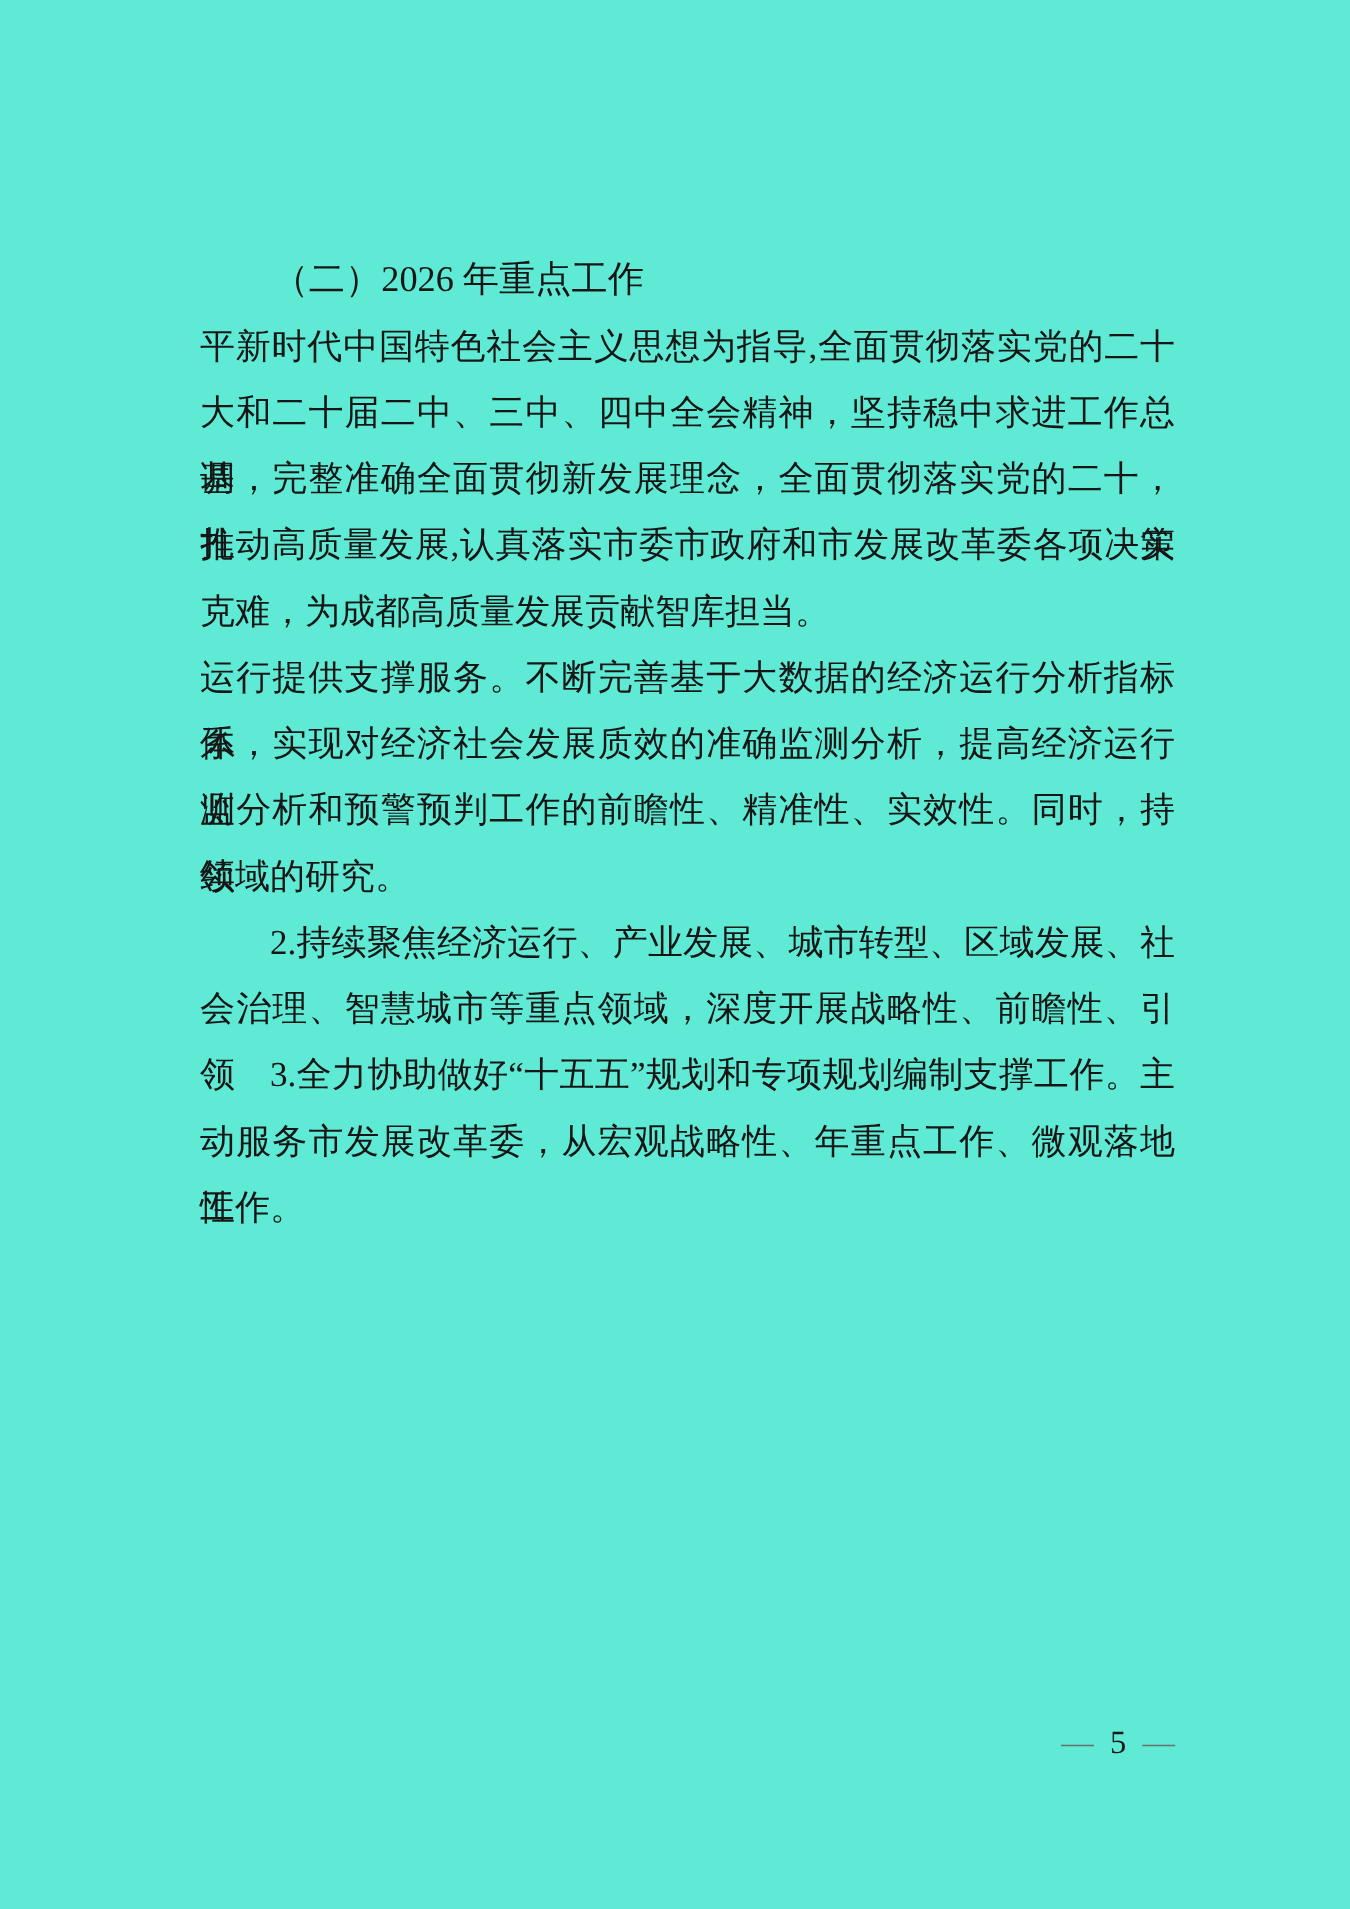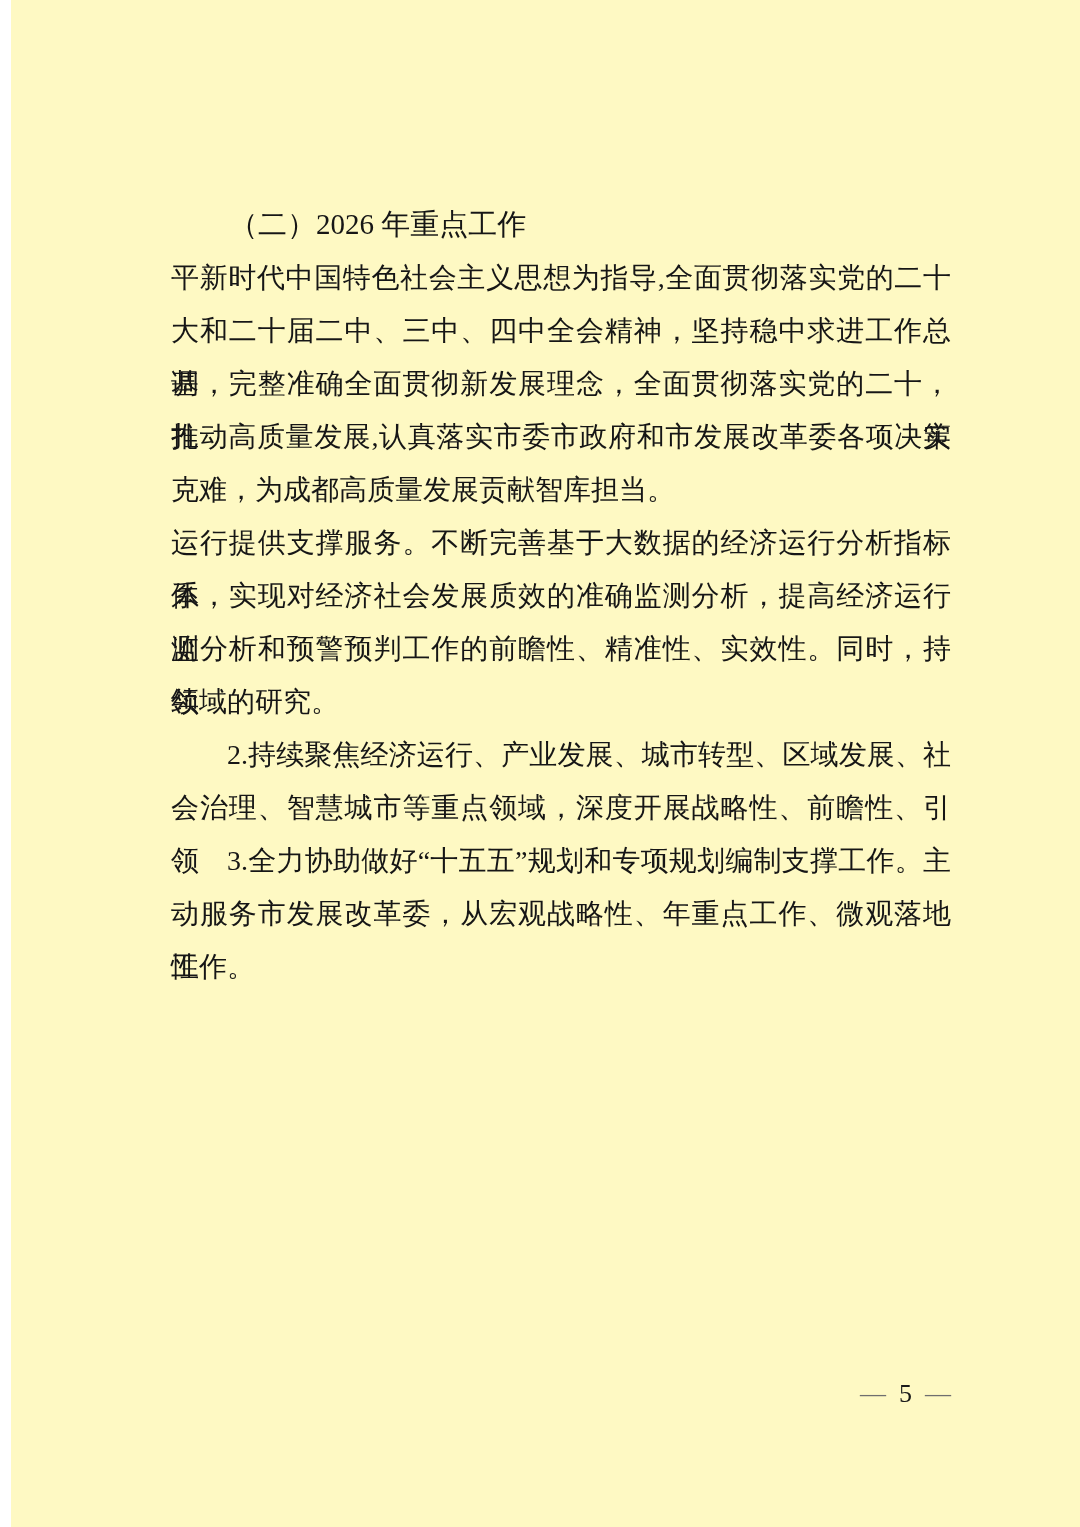--- a/index.html
+++ b/index.html
@@ -4,21 +4,21 @@
 <style>
   * { margin:0; padding:0; box-sizing:border-box; }
   html, body { width:1080px; height:1527px; }
   body {
     background:#ffffff;
     font-family:"Liberation Serif","DejaVu Serif",serif;
     color:#161616;
     position:relative;
     overflow:hidden;
   }
-  .page { position:absolute; inset:0; background:#fef9c3;margin-left:11px; }
+  .page { position:absolute; inset:0; background:#5eead4; }
   .content { position:absolute; left:160px; top:198px; width:780px; }
   .line {
     height:53px;
     line-height:53px;
     font-size:28px;
     white-space:nowrap;
   }
   .indent { text-indent:2em; }
   .justify { text-align:justify; text-align-last:justify; white-space:normal; }
   .heading { font-size:29px; font-weight:500; }

